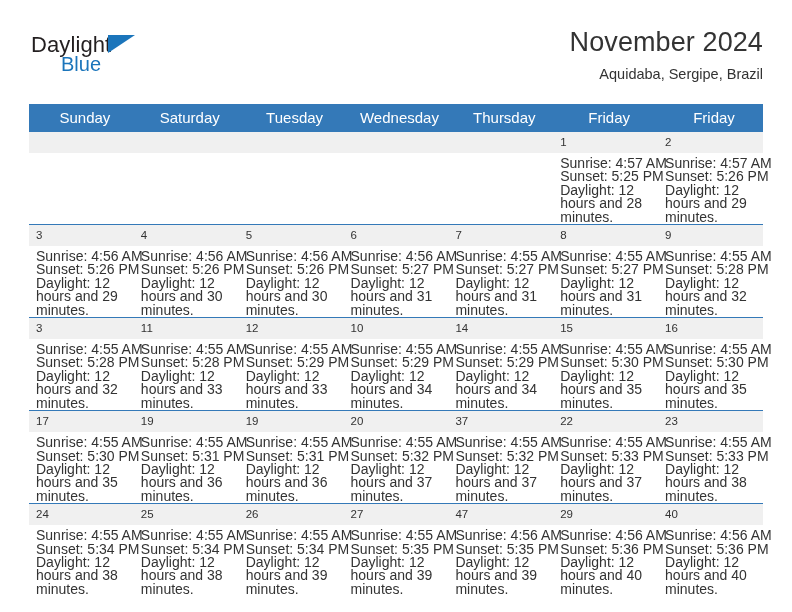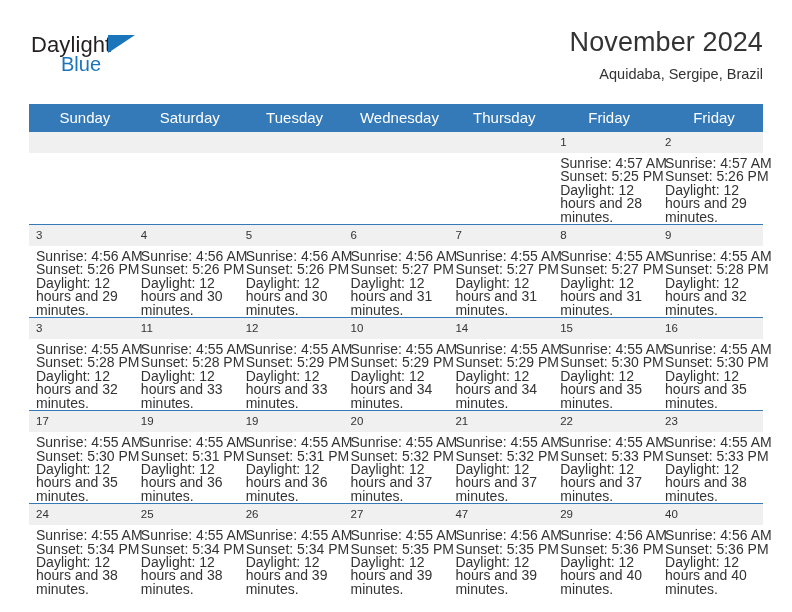--- a/index.html
+++ b/index.html
@@ -349,21 +349,21 @@
           </td>
           <td>
             <span class="daynum">20</span>
             <div class="info">
               <div>Sunrise: 4:55 AM</div>
               <div>Sunset: 5:32 PM</div>
               <div class="dl">Daylight: 12 hours and 37 minutes.</div>
             </div>
           </td>
           <td>
-            <span class="daynum">21</span>
+            <span class="daynum">37</span>
             <div class="info">
               <div>Sunrise: 4:55 AM</div>
               <div>Sunset: 5:32 PM</div>
               <div class="dl">Daylight: 12 hours and 37 minutes.</div>
             </div>
           </td>
           <td>
             <span class="daynum">22</span>
             <div class="info">
               <div>Sunrise: 4:55 AM</div>

